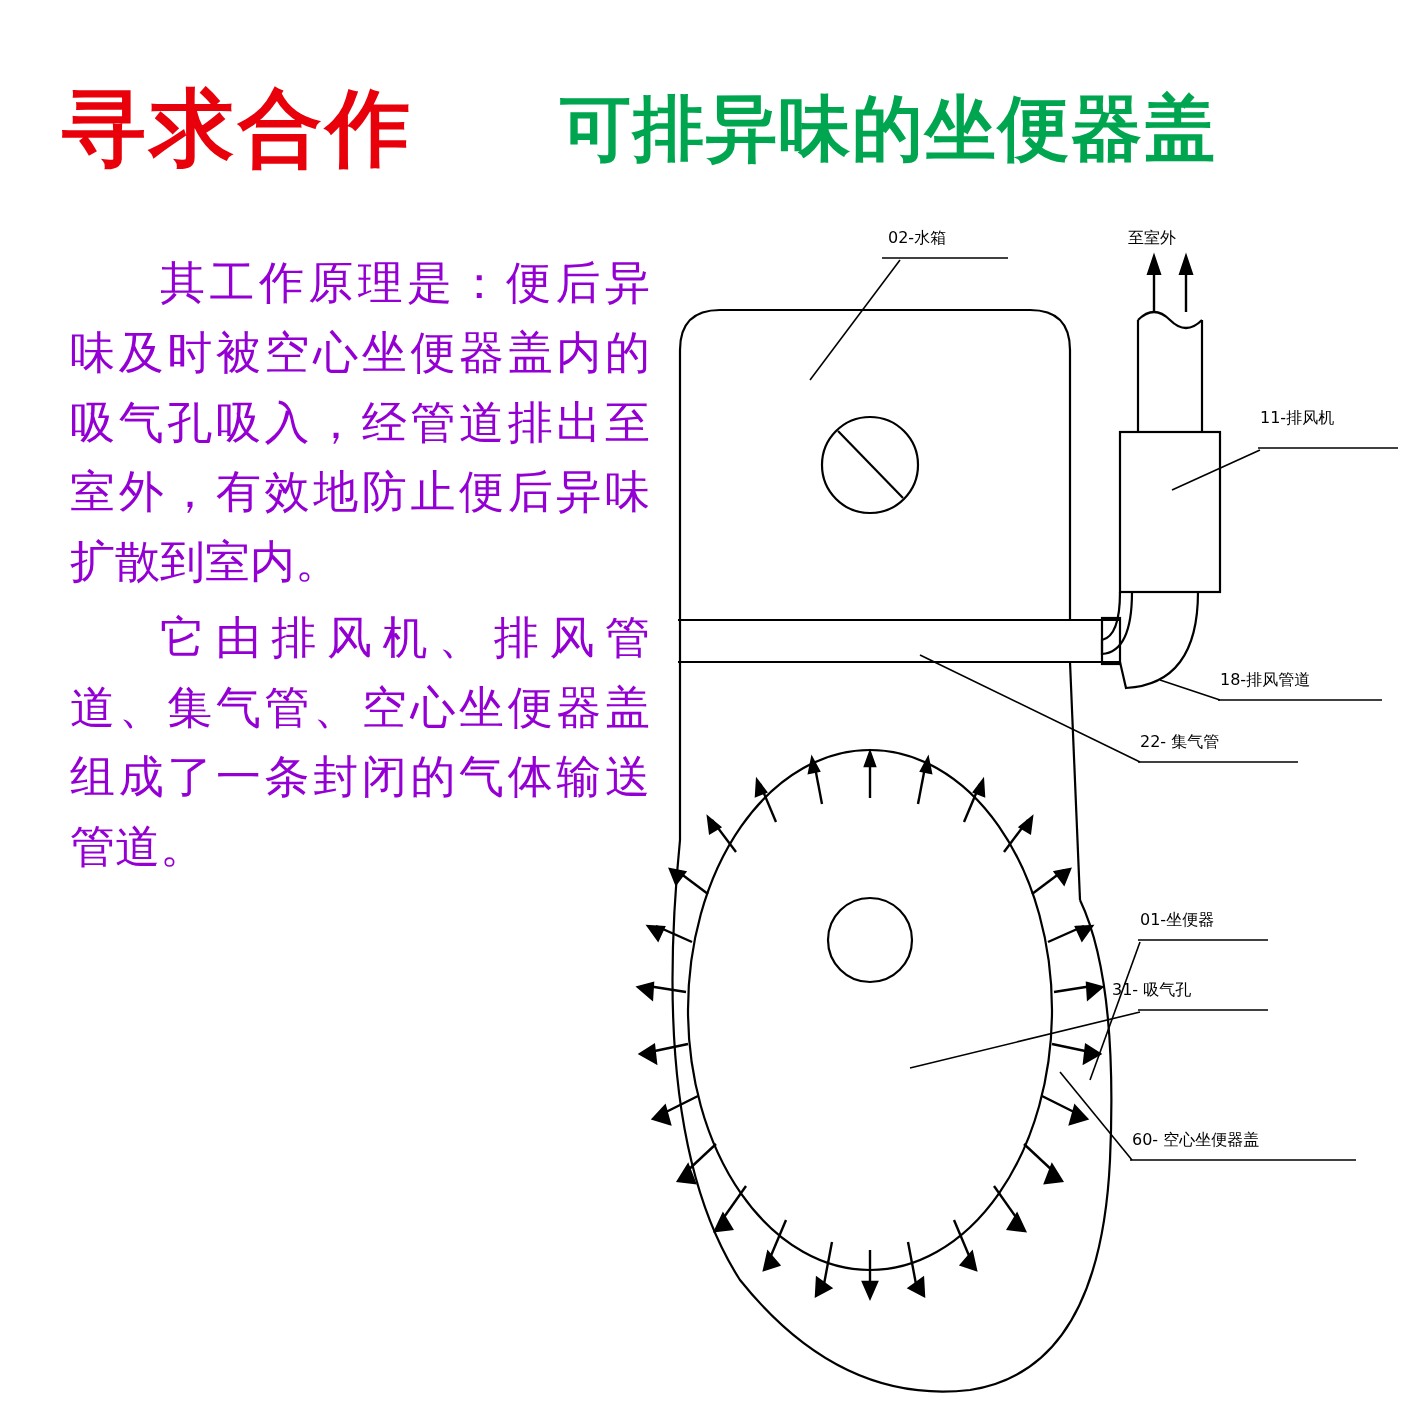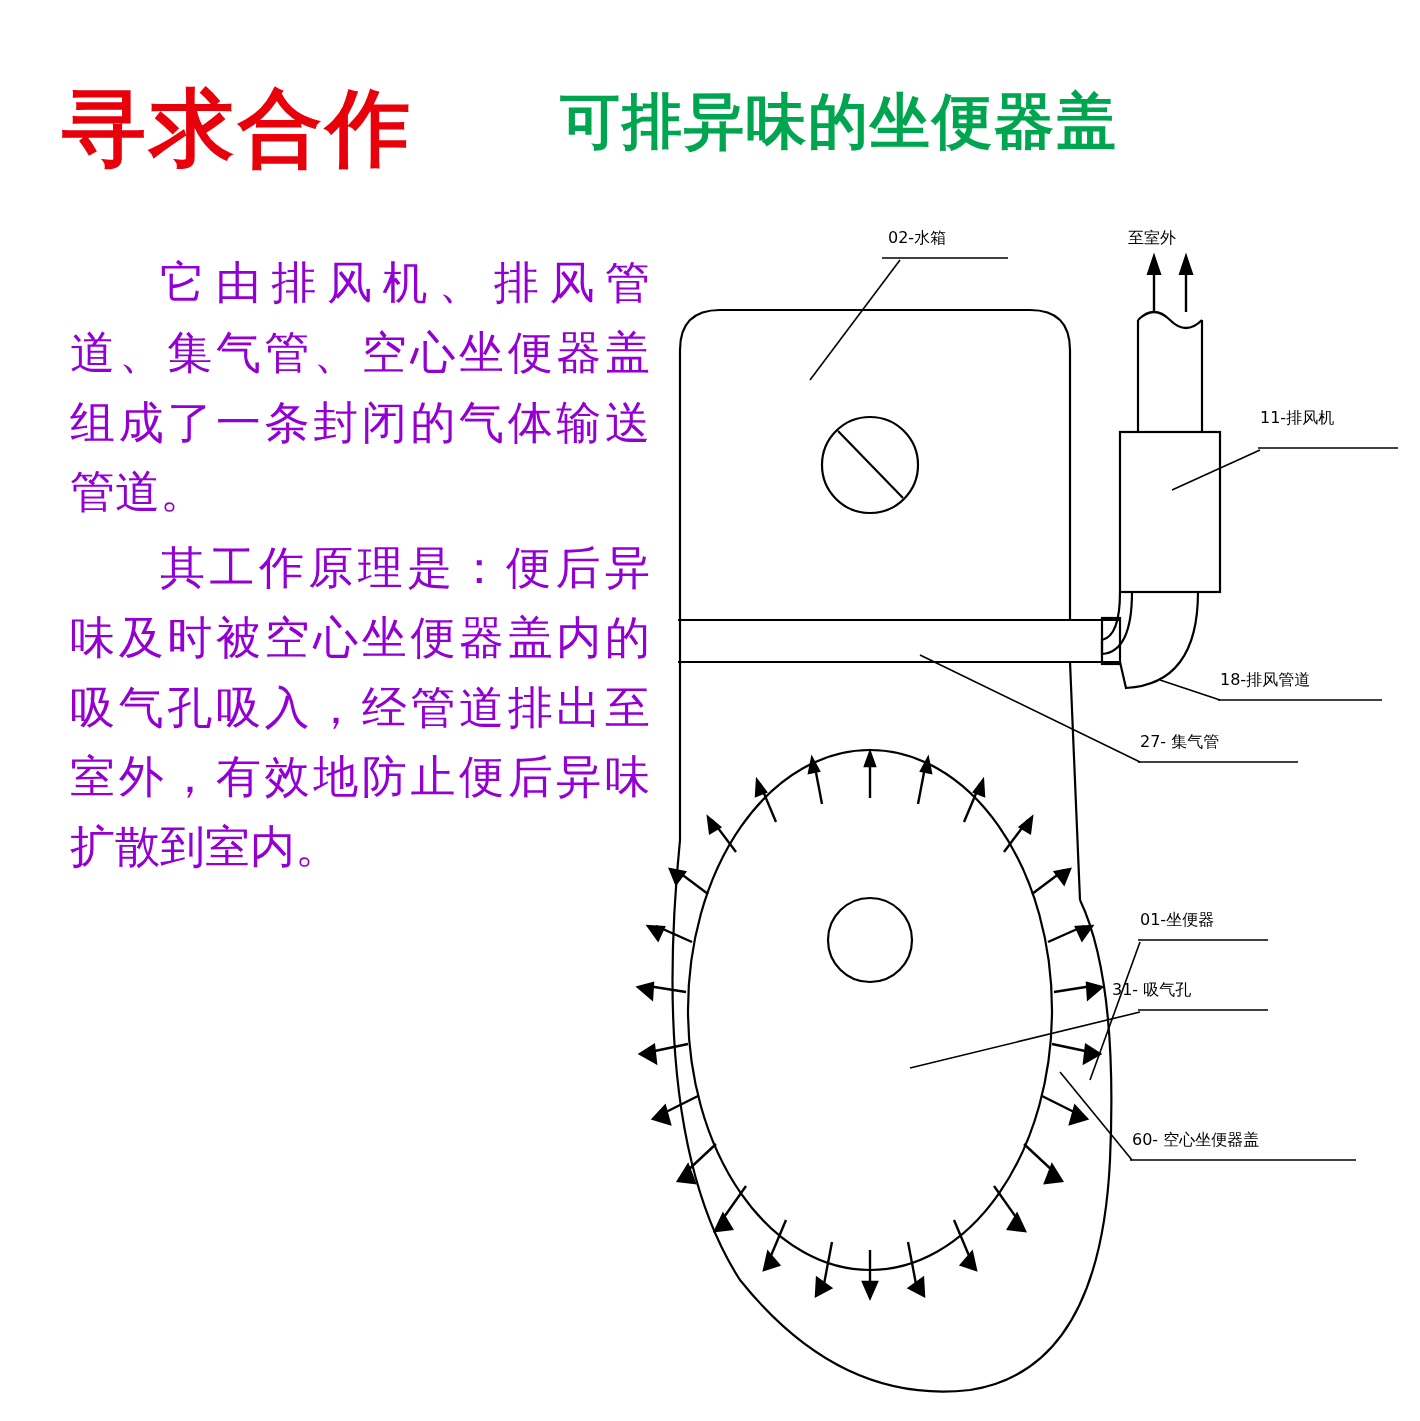--- a/index.html
+++ b/index.html
@@ -24,21 +24,21 @@
     font-weight: bold;
     color: #e8000b;
     letter-spacing: 4px;
     white-space: nowrap;
     font-family: "DejaVu Serif", serif;
   }
   .headline-green {
     position: absolute;
     left: 560px;
     top: 82px;
-    font-size: 60px;
+    font-size: 71px;
     font-weight: bold;
     color: #00a550;
     letter-spacing: 2px;
     white-space: nowrap;
     font-family: "DejaVu Serif", serif;
   }
   
   .body-text {
     position: absolute;
     left: 70px;
@@ -82,22 +82,22 @@
 </style>
 </head>
 <body>
 
 <div id="page">
 
   <div class="headline-red">寻求合作</div>
   <div class="headline-green">可排异味的坐便器盖</div>
 
   <div class="body-text">
+    <p>其工作原理是：便后异味及时被空心坐便器盖内的吸气孔吸入，经管道排出至室外，有效地防止便后异味扩散到室内。</p>
     <p>它由排风机、排风管道、集气管、空心坐便器盖组成了一条封闭的气体输送管道。</p>
-    <p>其工作原理是：便后异味及时被空心坐便器盖内的吸气孔吸入，经管道排出至室外，有效地防止便后异味扩散到室内。</p>
   </div>
 
 
   <div id="drawing">
     <svg width="790" height="1220" viewBox="0 0 790 1220" xmlns="http://www.w3.org/2000/svg">
       <g fill="none" stroke="#000000" stroke-width="2.2">
 
         <path d="M 60 150 q 0 -40 40 -40 L 410 110 q 40 0 40 40 L 450 420 L 60 420 Z"></path>
 
         <circle cx="250" cy="90" r="0"></circle>
@@ -209,19 +209,19 @@
           <line x1="518" y1="810" x2="648" y2="810"></line>
           <line x1="510" y1="960" x2="736" y2="960"></line>
         </g>
       </g>
     </svg>
 
     <div class="lbl" style="left:268px; top:28px;">02-水箱</div>
     <div class="lbl" style="left:508px; top:28px;">至室外</div>
     <div class="lbl" style="left:640px; top:208px;">11-排风机</div>
     <div class="lbl" style="left:600px; top:470px;">18-排风管道</div>
-    <div class="lbl" style="left:520px; top:532px;">27- 集气管</div>
+    <div class="lbl" style="left:520px; top:532px;">22- 集气管</div>
     <div class="lbl" style="left:520px; top:710px;text-align:center;">01-坐便器</div>
     <div class="lbl" style="left:492px; top:780px;">31- 吸气孔</div>
     <div class="lbl" style="left:512px; top:930px;">60- 空心坐便器盖</div>
   </div>
 
 </div>
 
 </body></html>

